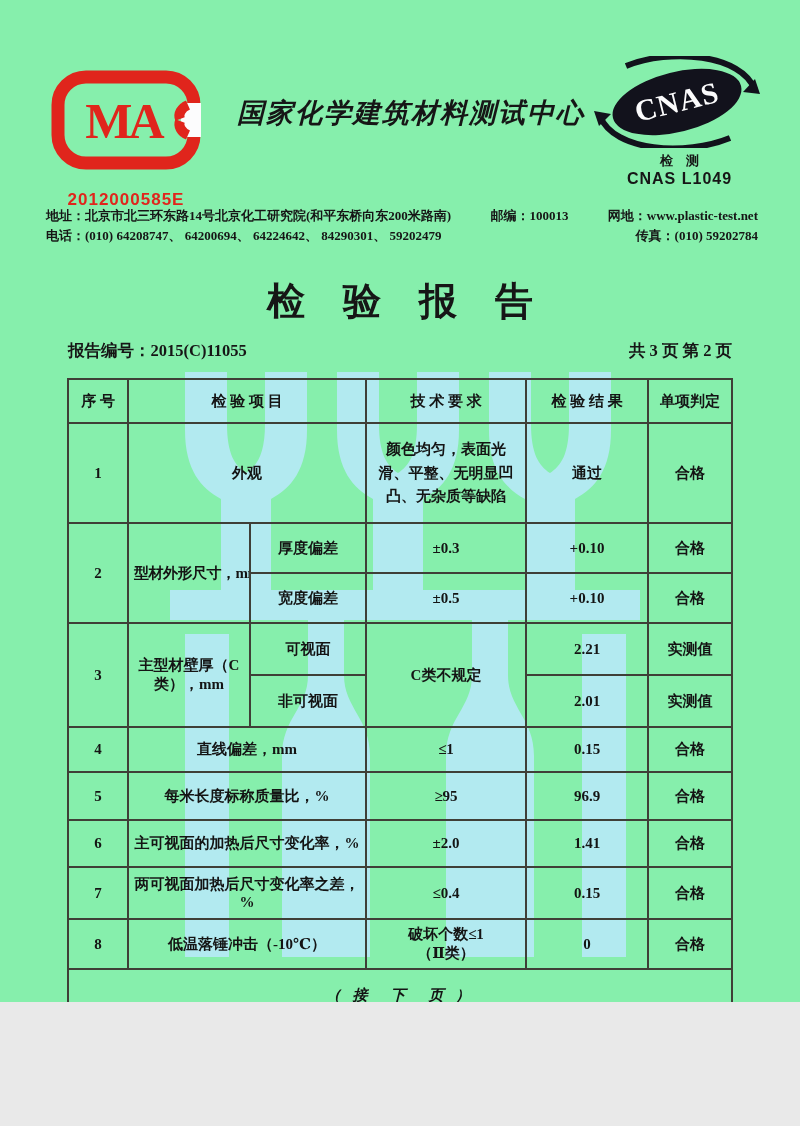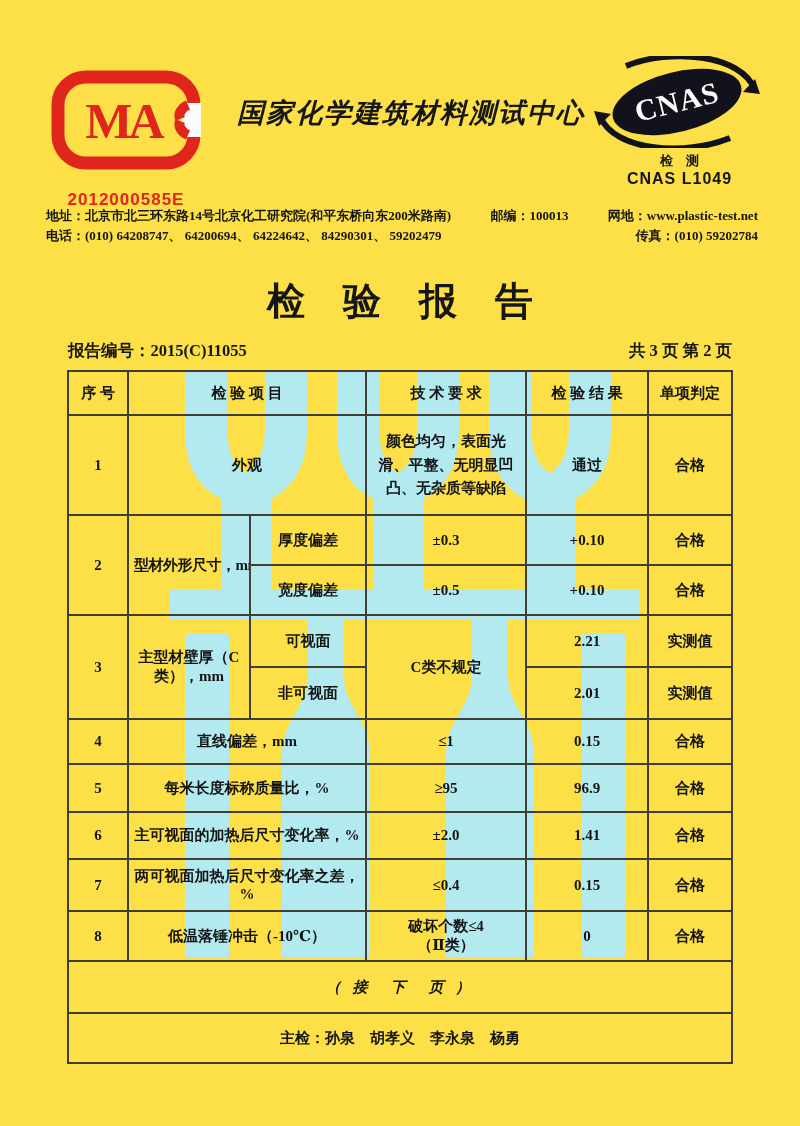--- a/index.html
+++ b/index.html
@@ -1,16 +1,16 @@
 <!DOCTYPE html>
 <html><head>
 <meta charset="utf-8">
 <style>
   html,body{margin:0;padding:0;background:#e9e9e9;}
-  .page{position:relative;width:800px;height:1126px;background:#fde047;overflow:hidden;
+  .page{position:relative;width:800px;height:1002px;background:#86efac;overflow:hidden;
         font-family:"Liberation Serif","DejaVu Serif",serif;color:#161616;font-weight:700;}
   .watermark{position:absolute;left:170px;top:372px;z-index:0;}
   .content{position:relative;z-index:1;}
 
   
   .hdr{position:relative;height:200px;}
   .cma{position:absolute;left:50px;top:70px;width:152px;text-align:center;}
   .cma-num{color:#e0251c;font-size:17px;letter-spacing:1px;margin-top:16px;
            font-family:"Liberation Sans","DejaVu Sans",sans-serif;}
   .titles{position:absolute;left:195px;right:215px;top:95px;text-align:right;font-style:italic;}
@@ -23,21 +23,21 @@
   
   .contact{margin:6px 42px 0 46px;font-size:13px;line-height:1.55;}
   .c-row{display:flex;justify-content:space-between;white-space:nowrap;}
 
   
   .rpt-title{text-align:center;font-size:38px;margin-top:30px;}
   .no-row{width:664px;margin:13px auto 7px;display:flex;justify-content:space-between;
           font-size:16.5px;align-items:flex-end;}
 
   
-  table.rpt{width:664px;margin:8px auto;border-collapse:collapse;table-layout:fixed;background:transparent;}
+  table.rpt{width:664px;margin:16px auto;border-collapse:collapse;table-layout:fixed;background:transparent;}
   table.rpt th,table.rpt td{border:2px solid #3f3f37;font-weight:700;color:#141414;
           text-align:center;vertical-align:middle;padding:3px 5px;font-size:15px;overflow:hidden;}
   table.rpt th{font-size:15px;}
   td.left{text-align:left;padding-left:9px;font-size:14px;}
   td.tight{font-size:13.5px;letter-spacing:-0.5px;white-space:nowrap;padding-left:4px;padding-right:1px;}
   td.req1{font-size:14.5px;line-height:1.55;padding:3px 4px;}
   tr.h44{height:44px;} tr.h100{height:100px;} tr.h50{height:50px;} tr.h52{height:52px;}
   tr.h45{height:45px;} tr.h48{height:48px;} tr.h47{height:47px;}
   td.cont{font-size:18px;letter-spacing:4px;font-style:italic;}
   td.insp{text-align:left;padding-left:12px;font-size:17px;font-family:Liberation Mono, monospace;}
@@ -209,21 +209,21 @@
         <td colspan="2" class="left">两可视面加热后尺寸变化率之差，%</td>
         <td>≤0.4</td>
         <td>0.15</td>
         <td>合格</td>
       </tr>
 
       <tr class="h50">
         <td>8</td>
         <td colspan="2" class="left">低温落锤冲击（-10℃）</td>
         <td>
-          <div>破坏个数≤4</div>
+          <div>破坏个数≤1</div>
           <div>（Ⅱ类）</div>
         </td>
         <td>0</td>
         <td>合格</td>
       </tr>
 
       <tr class="h52">
         <td colspan="6" class="cont">（ 接　下　页 ）</td>
       </tr>
 

